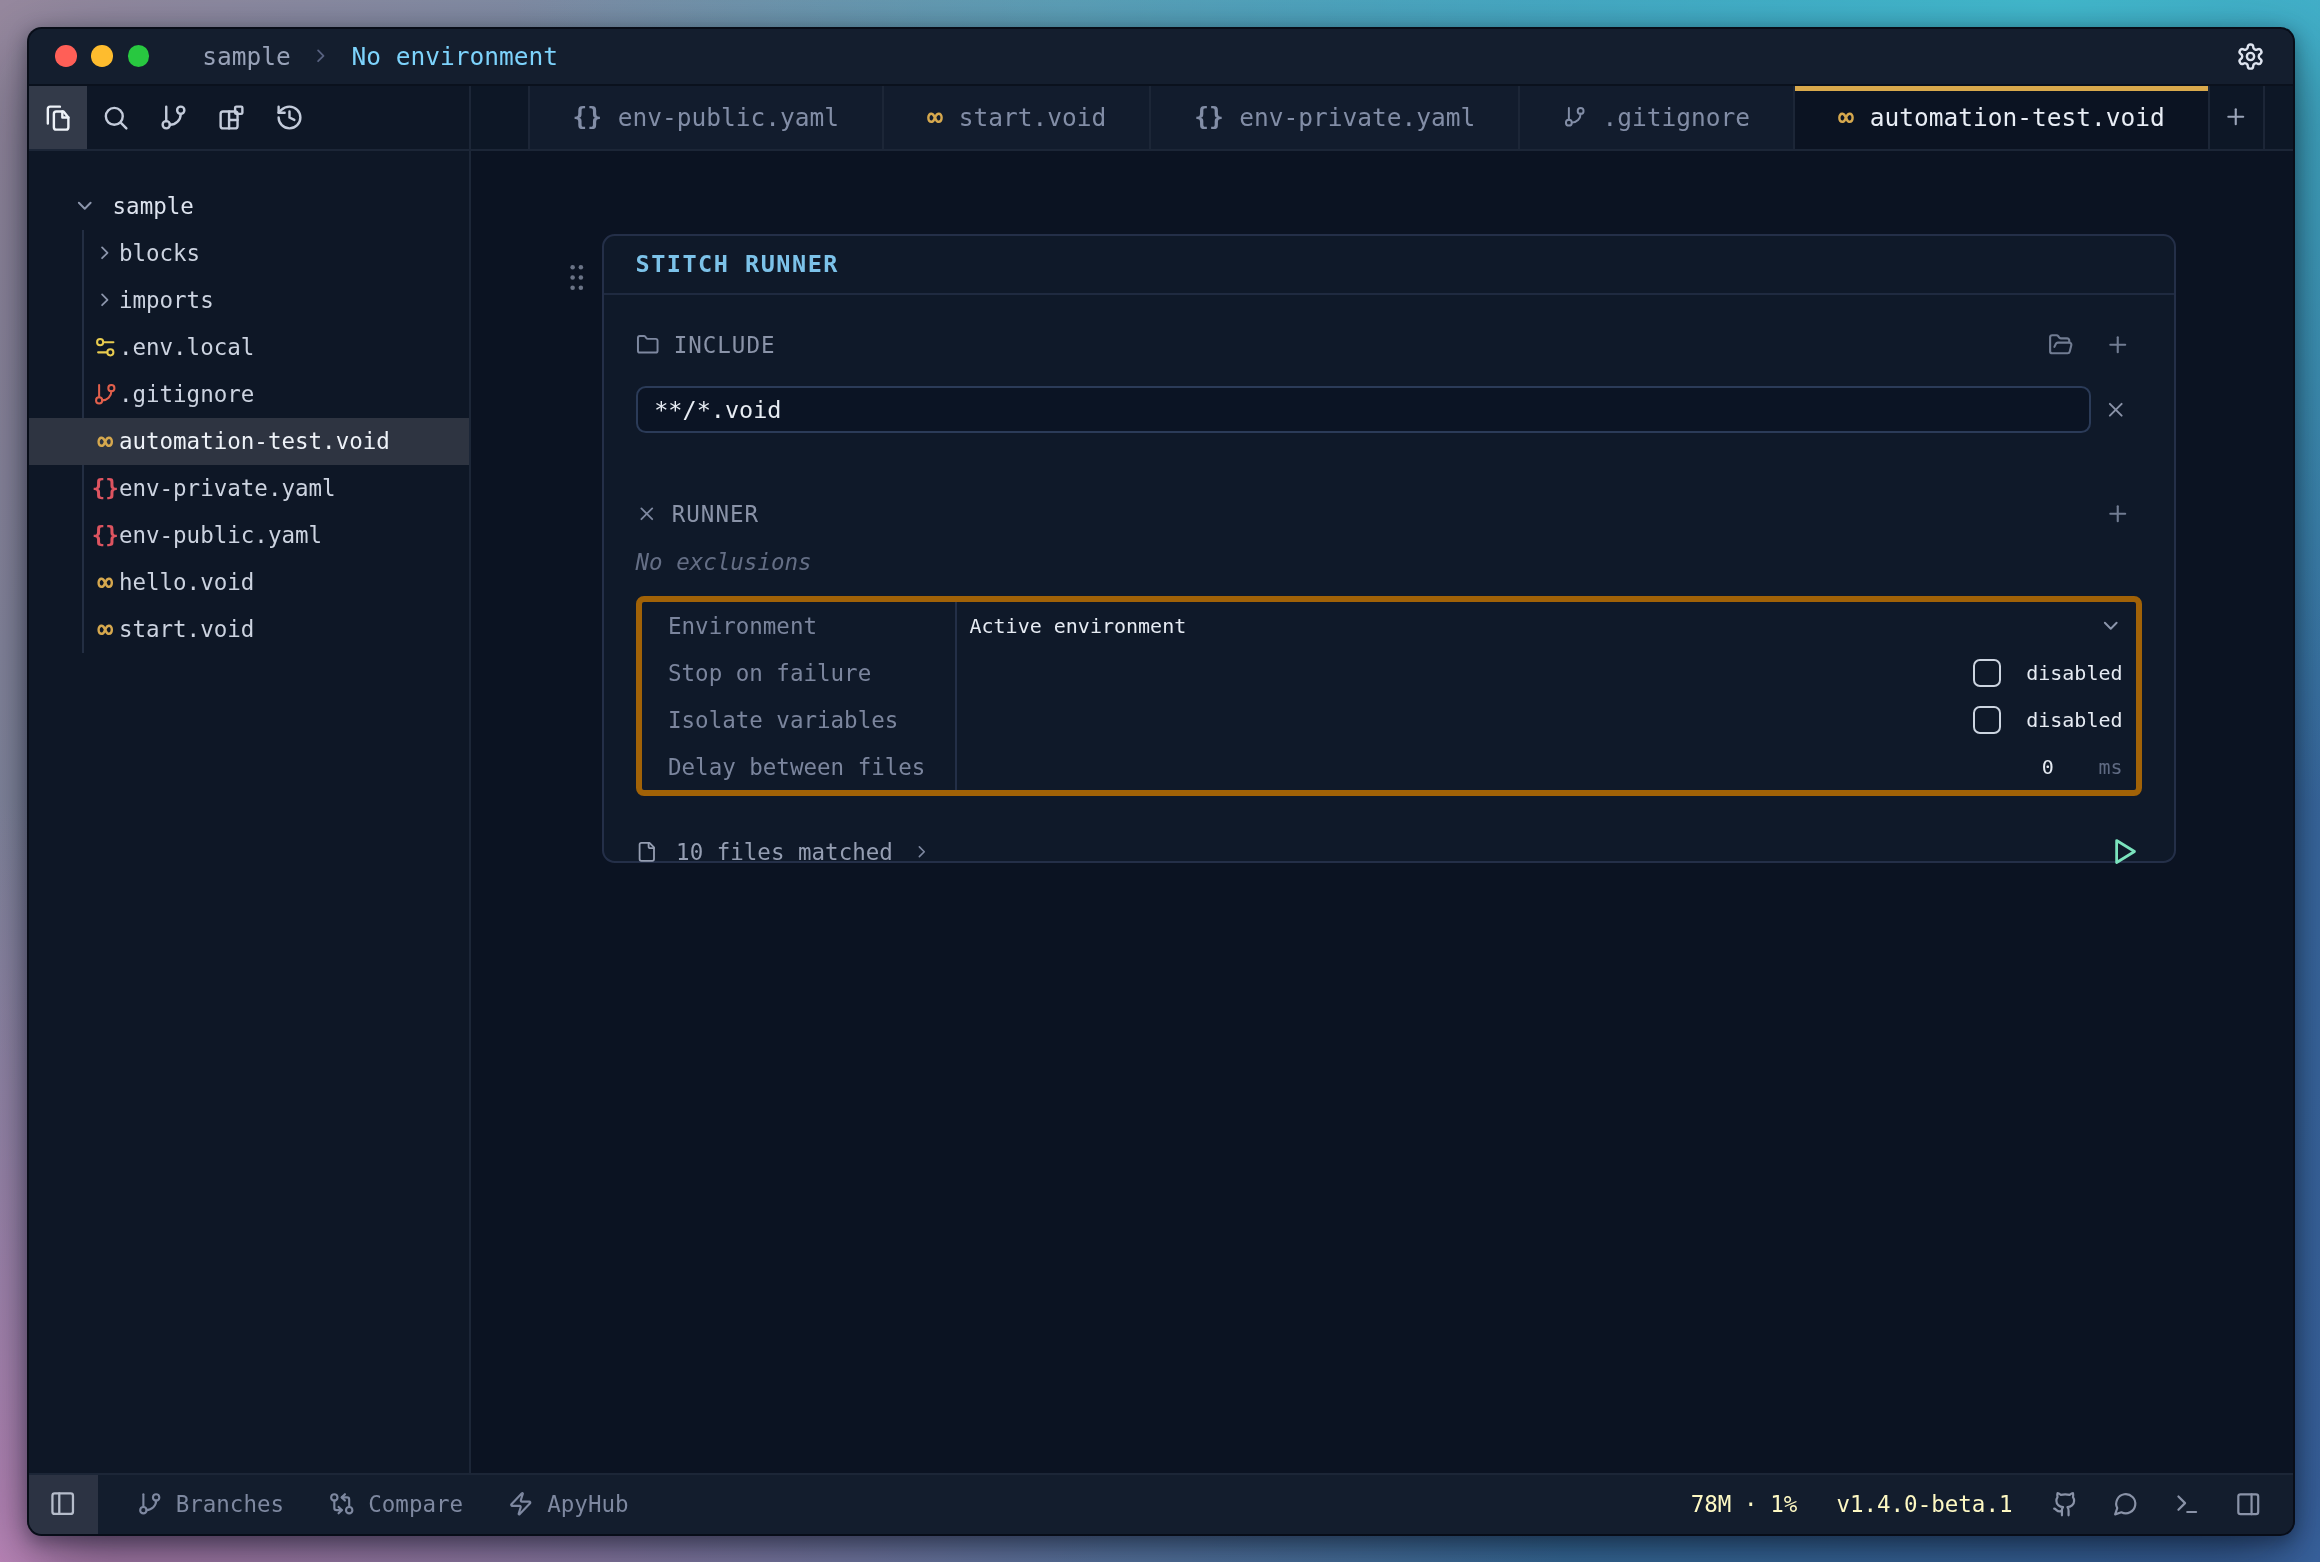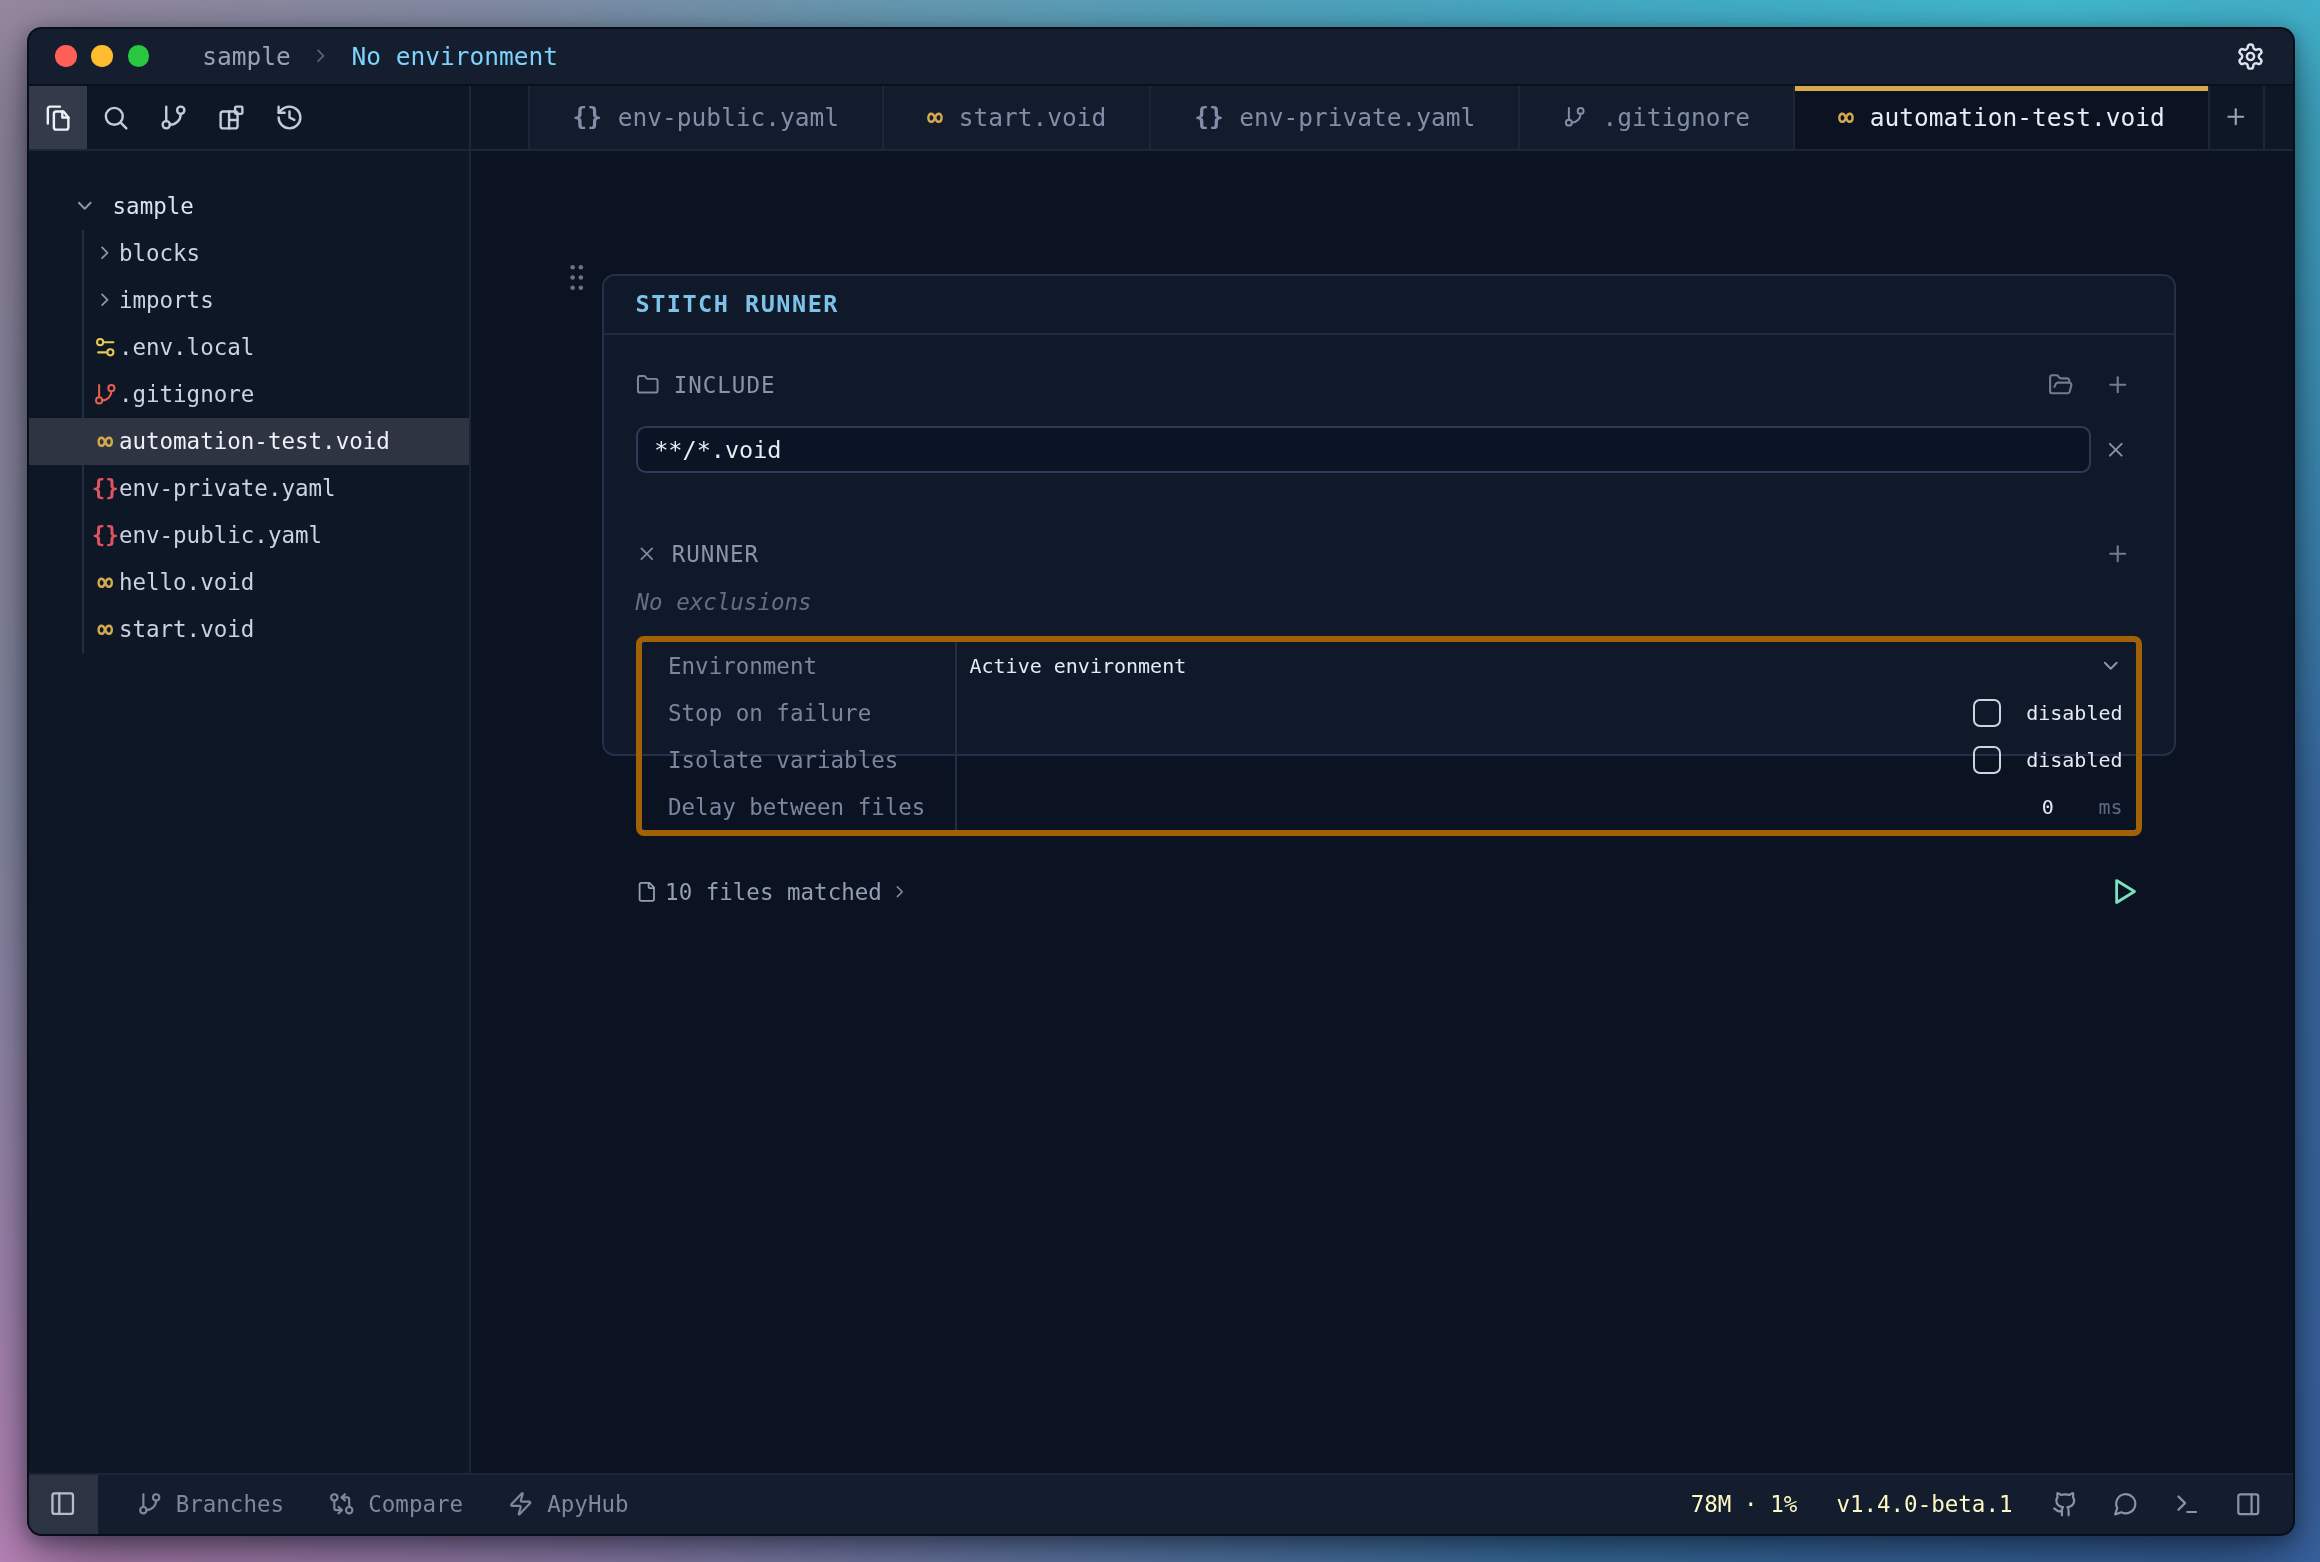--- a/index.html
+++ b/index.html
@@ -60,22 +60,22 @@
     border-right:2px solid #1c2637; color:#828da6; background:#121c2d; cursor:pointer; position:relative; }
   .tab .glyph { color:#828da6; }
   .tab.active { background:#0b1322; color:#e8edf5; }
   .tab.active::before { content:""; position:absolute; left:0; right:0; top:0; height:5.9px; background:#d9a94c; }
   .tab.active .g-infinity { color:#d6a84e; }
   .tab-new { width:55px; flex:0 0 55px; display:flex; align-items:center; justify-content:center;
     color:#9aa4b8; border-right:2px solid #1c2637; cursor:pointer; }
   
   .viewport { flex:1; position:relative; }
   .grip { position:absolute; left:93px; top:110px; color:#6b7487; cursor:grab; }
-  .panel { position:absolute; left:131px; top:83px; width:1574px; height:482px;
-    background:#0f1929; border:2px solid #242f48; border-radius:12.7px; display:flex; flex-direction:column;margin-top:40px; }
+  .panel { position:absolute; left:131px; top:83px; width:1574px; height:629px;
+    background:#0f1929; border:2px solid #242f48; border-radius:12.7px; display:flex; flex-direction:column; }
   .panel-header { height:59px; flex:0 0 59px; border-bottom:2px solid #1f2a40;
     display:flex; align-items:center; padding:0 32px; }
   .panel-title { color:#7cc2e9; font-weight:bold; font-size:23.5px; letter-spacing:1.5px; }
   .panel-body { flex:1; padding:0 32px; display:flex; flex-direction:column; }
   .sec-head { display:flex; align-items:center; margin-top:31px; color:#8a93a8; font-size:22.5px; letter-spacing:1px; }
   .sec-head .lead-ico { display:flex; margin-right:14.7px; color:#7e88a0; }
   .sec-actions { margin-left:auto; display:flex; gap:9.8px; }
   .icon-btn { width:47px; height:39px; display:flex; align-items:center; justify-content:center;
     color:#717c92; cursor:pointer; }
   .pattern-row { display:flex; align-items:center; margin-top:21.6px; }
@@ -90,21 +90,21 @@
   .s-label { width:315px; flex:0 0 315px; border-right:2px solid #232f47; display:flex; align-items:center;
     padding-left:26.5px; color:#7b859d; font-size:22.5px; }
   .s-value { flex:1; display:flex; align-items:center; padding:0 13px; font-size:20px; color:#e6ebf3; }
   .s-value.between { justify-content:space-between; }
   .s-value.end { justify-content:flex-end; gap:25px; }
   .checkbox { width:28px; height:28px; border:2.9px solid #ccd4e0; border-radius:6.9px; background:transparent; cursor:pointer; }
   .unit { color:#5f6a82; margin-left:19.6px; }
   .dd-chev { color:#8b95ab; display:flex; cursor:pointer; }
   
   .panel-footer { display:flex; align-items:center; margin-top:39px; }
-  .match-info { display:flex; align-items:center; gap:8px; color:#959eb2; font-size:22.5px; cursor:pointer; }
+  .match-info { display:flex; align-items:center; gap:19px; color:#959eb2; font-size:22.5px; cursor:pointer; }
   .match-info .chev { color:#7e88a0; }
   .run-btn { margin-left:auto; margin-right:2px; color:#7be3bd; display:flex; cursor:pointer; }
   
   .statusbar { height:61px; flex:0 0 61px; background:#131d2d; border-top:2px solid #1c2637;
     display:flex; align-items:stretch; font-size:22.5px; color:#7e88a0; }
   .sb-tile { width:69px; flex:0 0 69px; background:#2c3343; display:flex; align-items:center; justify-content:center;
     color:#b6bdcb; cursor:pointer; }
   .sb-left { display:flex; align-items:center; gap:45px; margin-left:39px; }
   .sb-item { display:flex; align-items:center; gap:13.7px; cursor:pointer; }
   .sb-spacer { flex:1; }

